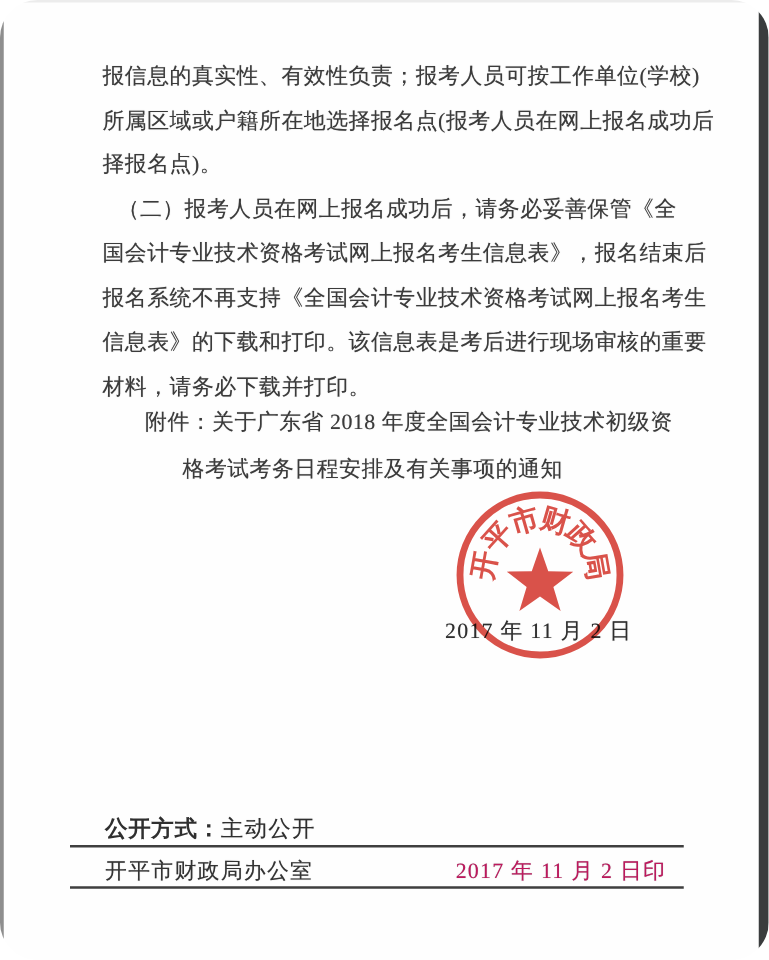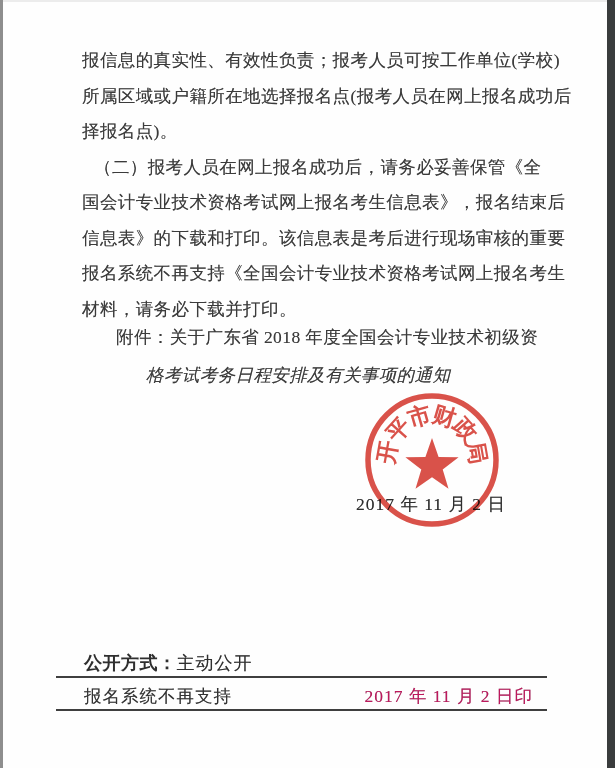--- a/index.html
+++ b/index.html
@@ -8,20 +8,21 @@
     background: #ffffff;
   }
   .page {
     position: relative;
     width: 615px;
     height: 768px;
     background: #fefefe;
     overflow: hidden;
     font-family: "Liberation Serif", "DejaVu Serif", serif;
     color: #3b3b3b;
+    border-radius: 30px;
   }
   .edge-left {
     position: absolute;
     left: 0; top: 0;
     width: 3px; height: 768px;
     background: #8e8e8e;
   }
   .edge-right {
     position: absolute;
     left: 607px; top: 0;
@@ -57,21 +58,21 @@
   }
   .aline {
     height: 38px;
     line-height: 38px;
     font-size: 17.5px;
     letter-spacing: 0.4px;
     white-space: nowrap;
     color: #3b3b3b;
     text-shadow: 0 0 0.6px rgba(70,70,70,0.55);
   }
-  .aline.second { padding-left: 30px; font-style: italic; }
+  .aline.second { padding-left: 30px; }
   .seal-date {
     position: absolute;
     left: 356px;
     top: 492px;
     font-size: 17.5px;
     letter-spacing: 1px;
     color: #2e2e2e;
     white-space: nowrap;
     text-shadow: 0 0 0.6px rgba(70,70,70,0.5);
   }
@@ -146,22 +147,22 @@
   <div class="edge-top"></div>
   <div class="edge-left"></div>
   <div class="edge-right"></div>
 
   <div class="body-lines">
     <div class="bline">报信息的真实性、有效性负责；报考人员可按工作单位(学校)</div>
     <div class="bline">所属区域或户籍所在地选择报名点(报考人员在网上报名成功后</div>
     <div class="bline">择报名点)。</div>
     <div class="bline indent">（二）报考人员在网上报名成功后，请务必妥善保管《全</div>
     <div class="bline">国会计专业技术资格考试网上报名考生信息表》，报名结束后</div>
+    <div class="bline">报名系统不再支持《全国会计专业技术资格考试网上报名考生</div>
     <div class="bline">信息表》的下载和打印。该信息表是考后进行现场审核的重要</div>
-    <div class="bline">报名系统不再支持《全国会计专业技术资格考试网上报名考生</div>
     <div class="bline">材料，请务必下载并打印。</div>
   </div>
 
   <div class="attachment">
     <div class="aline">附件：关于广东省 2018 年度全国会计专业技术初级资</div>
     <div class="aline second">格考试考务日程安排及有关事项的通知</div>
   </div>
 
   <div class="seal-date">2017 年 11 月 2 日</div>
 
@@ -175,19 +176,19 @@
     <text x="107.4" y="43.9" font-size="23" fill="#d8453c" text-anchor="middle" dominant-baseline="central" transform="rotate(48 107.4 43.9)">政</text>
     <text x="118.3" y="66.2" font-size="23" fill="#d8453c" text-anchor="middle" dominant-baseline="central" transform="rotate(80 118.3 66.2)">局</text>
   </svg>
 
   <div class="footer-pub">
     <span class="lbl">公开方式：</span><span class="val">主动公开</span>
   </div>
 
   <div class="rule rule-1"></div>
 
-  <div class="footer-office">报名系统不再支持</div>
+  <div class="footer-office">开平市财政局办公室</div>
   <div class="footer-printdate">2017 年 11 月 2 日印</div>
 
   <div class="rule rule-2"></div>
 
   <div class="footer-copies">（共印 2 份）</div>
 </div>
 
 </body></html>

